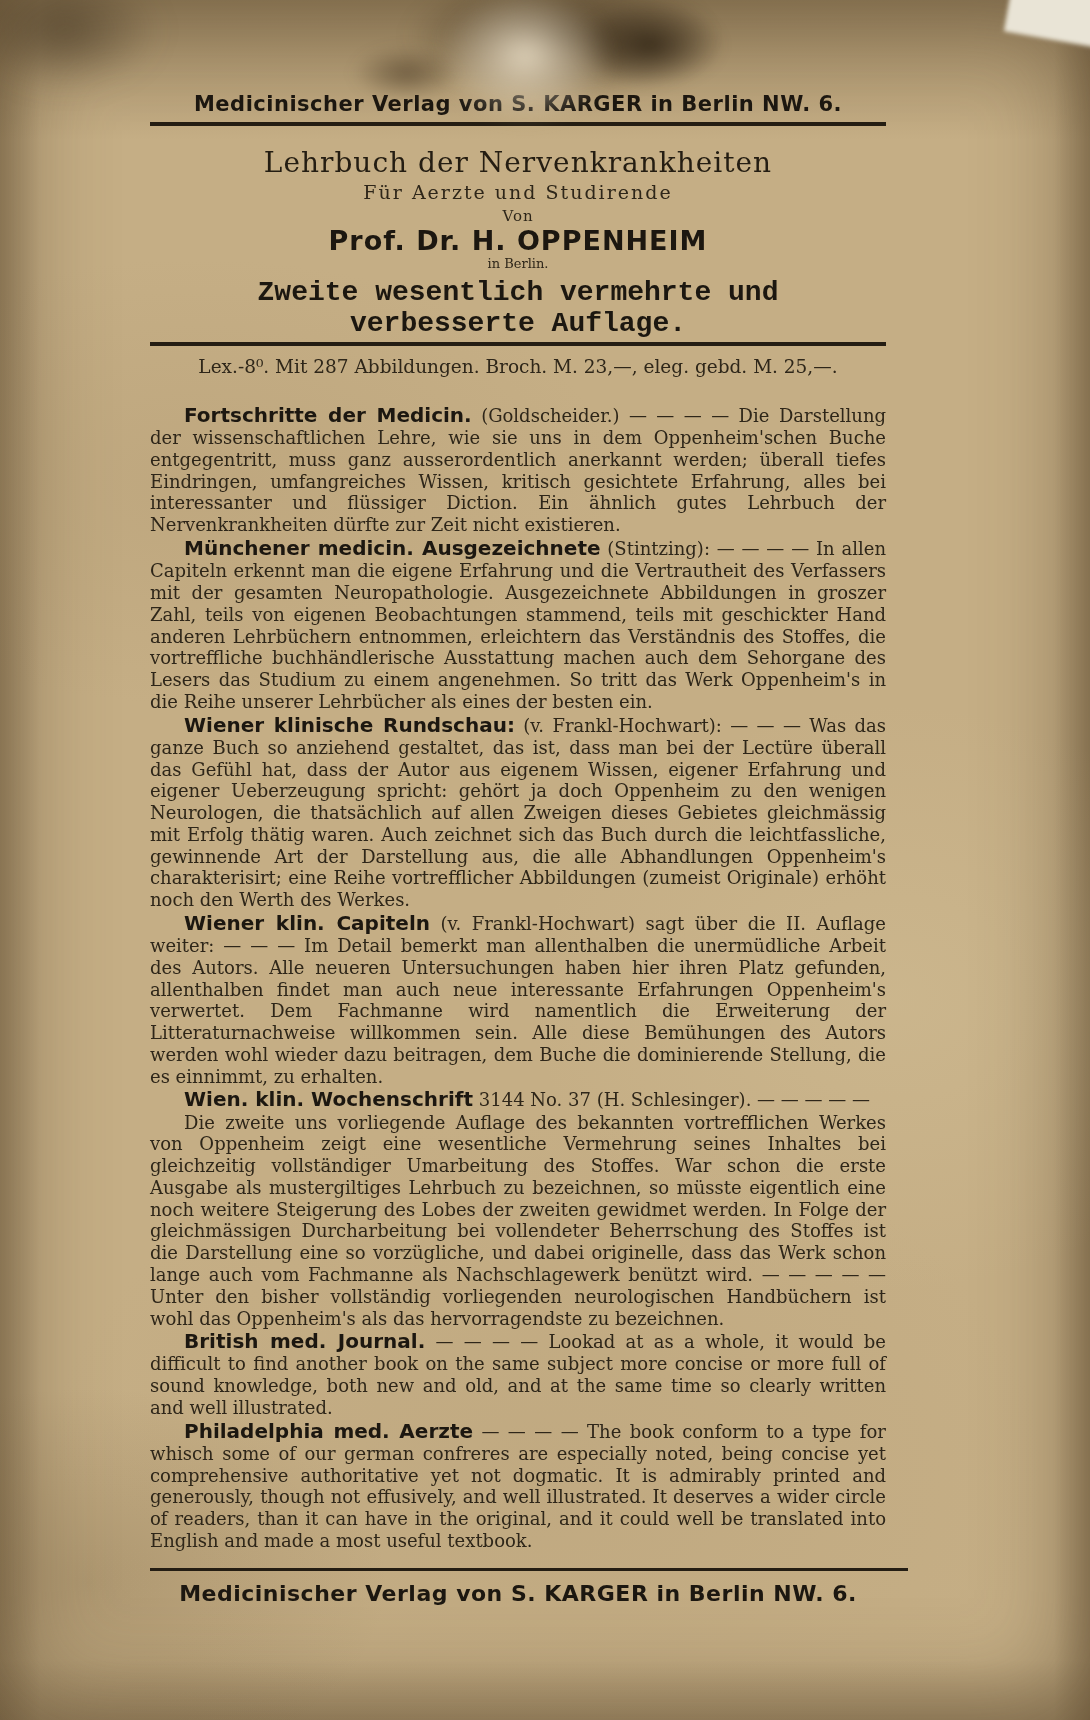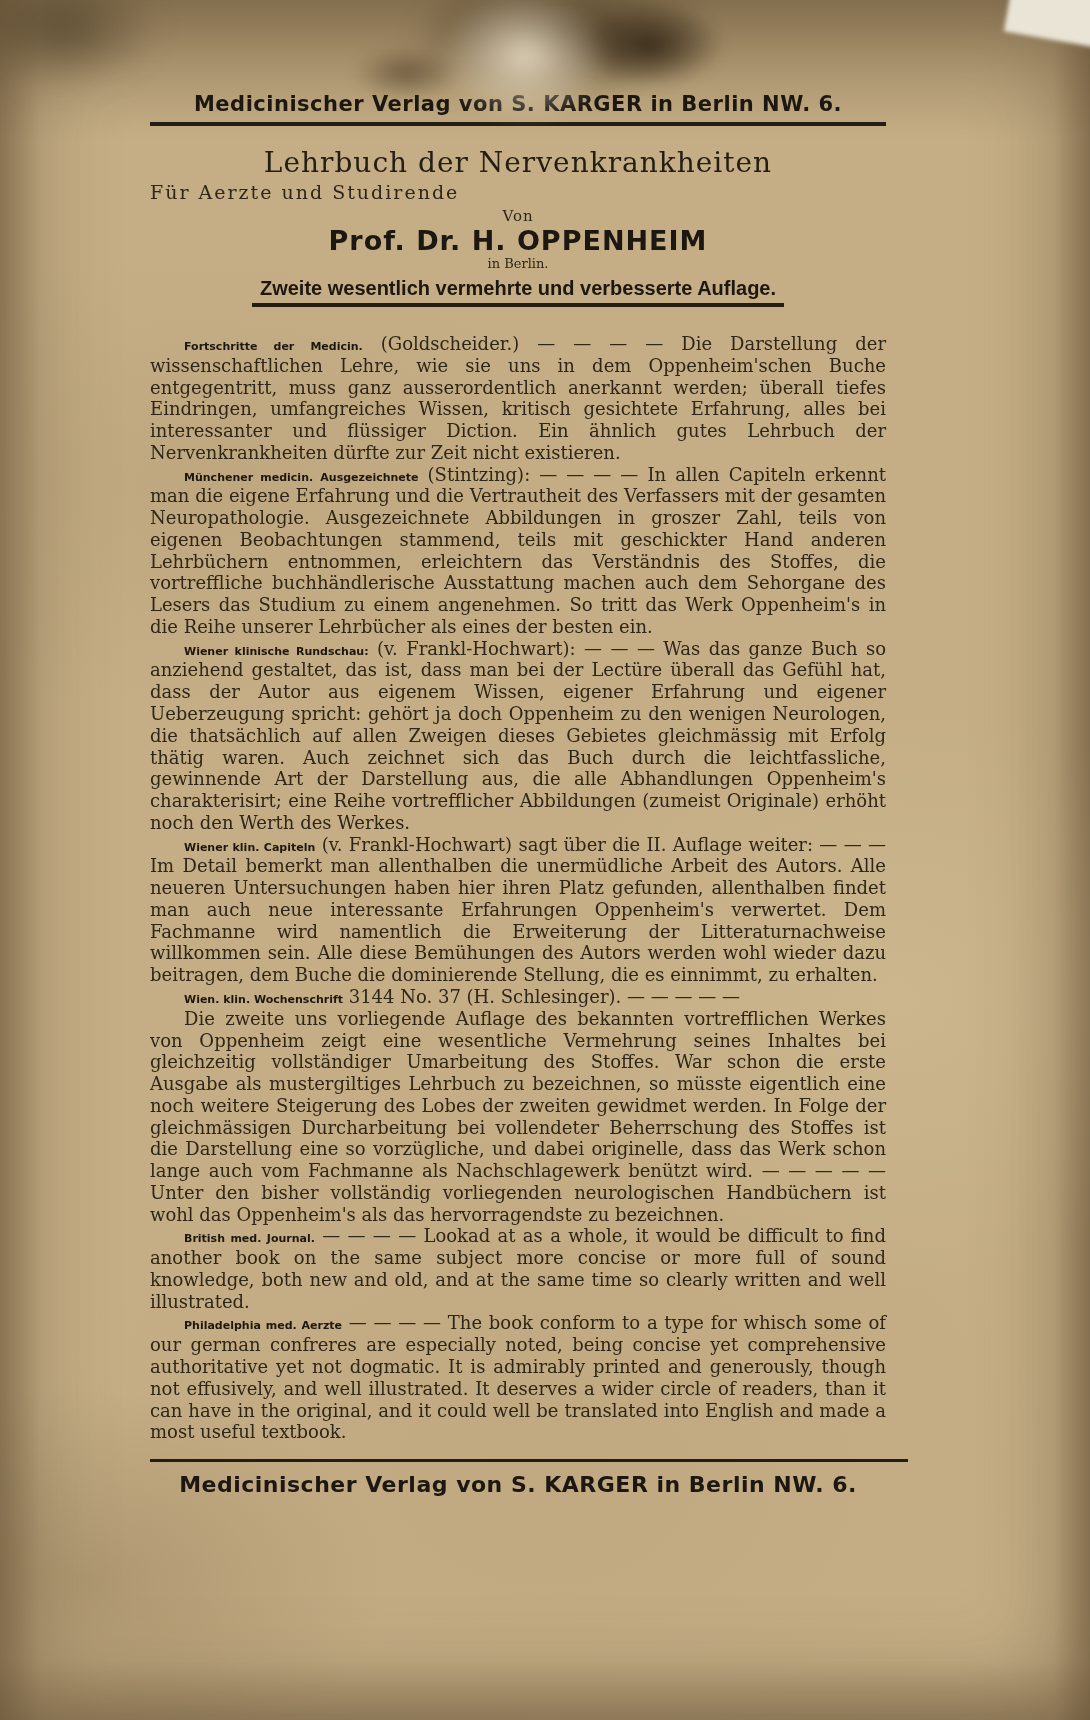--- a/index.html
+++ b/index.html
@@ -48,43 +48,44 @@
     font-weight: 500;
     font-size: 28px;
     letter-spacing: 1px;
     text-align: center;
     margin: 20px 0 2px 0;
     color: #241d12;
   }
   .subtitle {
     font-size: 19px;
     letter-spacing: 2px;
+    text-align: center;
   }
   .von {
     font-size: 15px;
     letter-spacing: 1px;
     text-align: center;
     margin-top: 4px;
   }
   .author {
     font-family: "DejaVu Sans", "Liberation Sans", sans-serif;
     font-weight: bold;
     font-size: 27px;
     letter-spacing: 1px;
     text-align: center;
     color: #1c1710;
   }
   .author-loc {
     font-size: 13px;
     text-align: center;
   }
   .edition {
-    font-family: Liberation Sans, sans-serif;
-    font-weight: bold;
-    font-size: 20px;
+    font-family: Liberation Mono, monospace;
+    font-weight: bold;
+    font-size: 28px;
     text-align: center;
     width: fit-content;
     margin: 6px auto 0 auto;
     padding: 0 8px 3px 8px;
     border-bottom: 4px solid #241d13;
     color: #1c1710;
   }
   .format {
     font-size: 18.5px;
     text-align: center;
@@ -96,21 +97,21 @@
     line-height: 1.21;
     text-align: justify;
   }
   p.review, p.review-body {
     margin: 0;
     text-indent: 34px;
   }
   p.review .src {
     font-family: "DejaVu Sans", "Liberation Sans", sans-serif;
     font-weight: bold;
-    font-size: 11px;
+    font-size: 20px;
     color: #1c1710;
   }
   .rule-bottom {
     margin-top: 16px;
     margin-right: -22px;
     height: 3px;
   }
   .pub-footer {
     font-size: 22px;
     margin-top: 10px;
@@ -167,20 +168,21 @@
 
     <div class="pub-header">Medicinischer Verlag von S. KARGER in Berlin NW. 6.</div>
     <div class="rule rule-top"></div>
 
     <h1 class="title">Lehrbuch der Nervenkrankheiten</h1>
     <div class="subtitle">Für Aerzte und Studirende</div>
     <div class="von">Von</div>
     <div class="author">Prof. Dr. H. OPPENHEIM</div>
     <div class="author-loc">in Berlin.</div>
     <div class="edition">Zweite wesentlich vermehrte und verbesserte Auflage.</div>
+    <div class="format">Lex.-8⁰.  Mit 287 Abbildungen.  Broch. M. 23,—, eleg. gebd. M. 25,—.</div>
 
     <div class="reviews">
 
       <p class="review">
         <b class="src">Fortschritte der Medicin.</b>
         <span>(Goldscheider.) — — — — Die Darstellung der wissenschaftlichen Lehre, wie sie uns in dem Oppenheim'schen Buche entgegentritt, muss ganz ausserordentlich anerkannt werden; überall tiefes Eindringen, umfangreiches Wissen, kritisch gesichtete Erfahrung, alles bei interessanter und flüssiger Diction. Ein ähnlich gutes Lehrbuch der Nervenkrankheiten dürfte zur Zeit nicht existieren.</span>
       </p>
 
       <p class="review">
         <b class="src">Münchener medicin. Ausgezeichnete</b>

